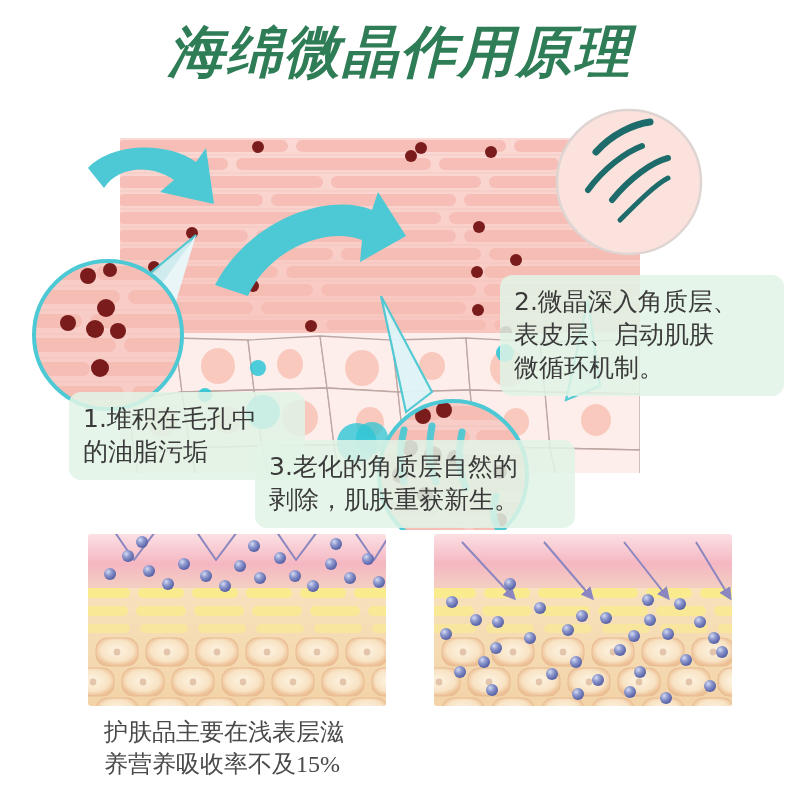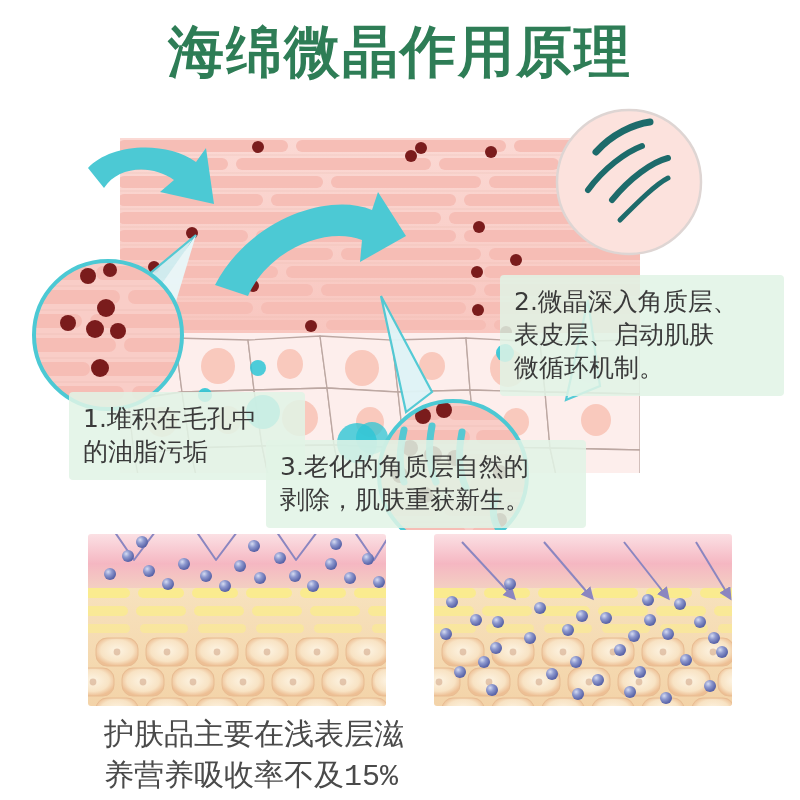--- a/index.html
+++ b/index.html
@@ -17,55 +17,56 @@
   .title{
     position:absolute;left:0;top:22px;width:800px;
     text-align:center;
     font-family:"Liberation Serif","DejaVu Serif",serif;
     font-size:56px;
     letter-spacing:2px;
     color:#2e7d56;
     font-weight:700;
     line-height:1.1;
     white-space:nowrap;
+    font-style:italic;
   }
 
   
   #diagram{position:absolute;left:0;top:100px;width:800px;height:430px;}
   #diagram svg{display:block;width:800px;height:430px;}
 
   
   .callout{
     position:absolute;
     background:rgba(225,243,229,0.86);
-    border-radius:4px;
+    border-radius:12px;
     color:#3a3a3a;
     font-size:25px;
     line-height:1.32;
     padding:10px 14px 12px 14px;
     white-space:pre-line;
     font-family:"DejaVu Sans","Liberation Sans",sans-serif;
   }
   #callout1{left:30px;top:392px;width:208px;margin-left:39px;}
   #callout2{left:500px;top:275px;width:256px;}
-  #callout3{left:266px;top:440px;width:292px;}
+  #callout3{left:255px;top:440px;width:292px;}
 
   
   .panel{
     position:absolute;top:534px;width:298px;height:172px;
     border-radius:3px;overflow:hidden;
   }
   #panelLeft{left:88px;}
   #panelRight{left:434px;}
   .panel svg{display:block;width:298px;height:172px;}
 
   .caption{
     position:absolute;top:716px;width:300px;
-    font-size:30px;line-height:1.35;color:#4a4a4a;
-    font-family:Liberation Mono, monospace;
+    font-size:24px;line-height:1.35;color:#4a4a4a;
+    font-family:Liberation Serif, serif;
     white-space:pre-line;
   }
   #captionLeft{left:104px;}
   #captionRight{left:450px;}
 </style>
 </head>
 <body>
 
 <div id="stage">
 

